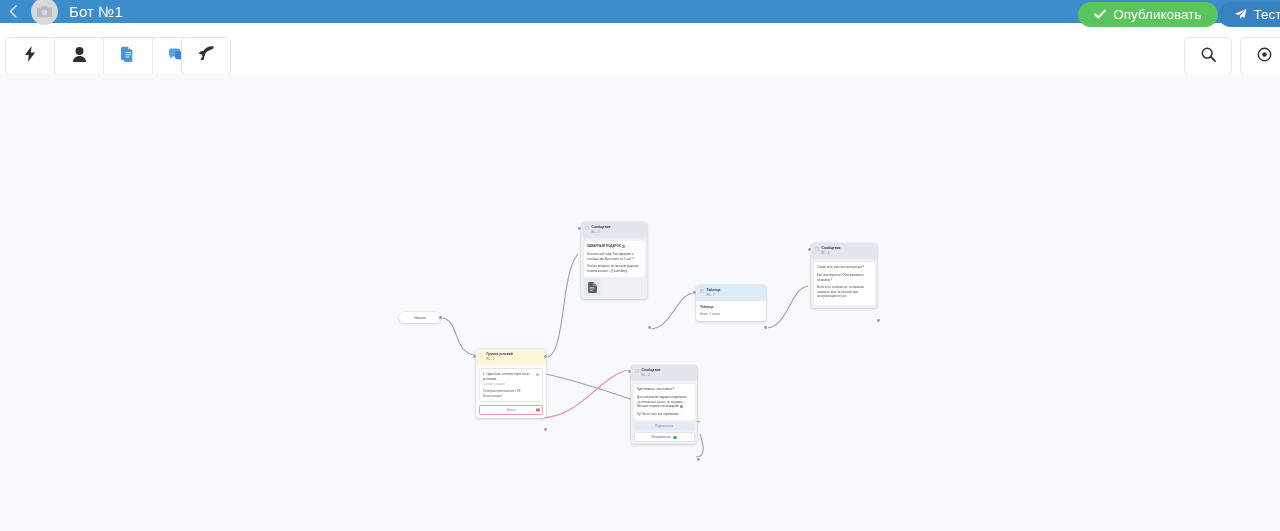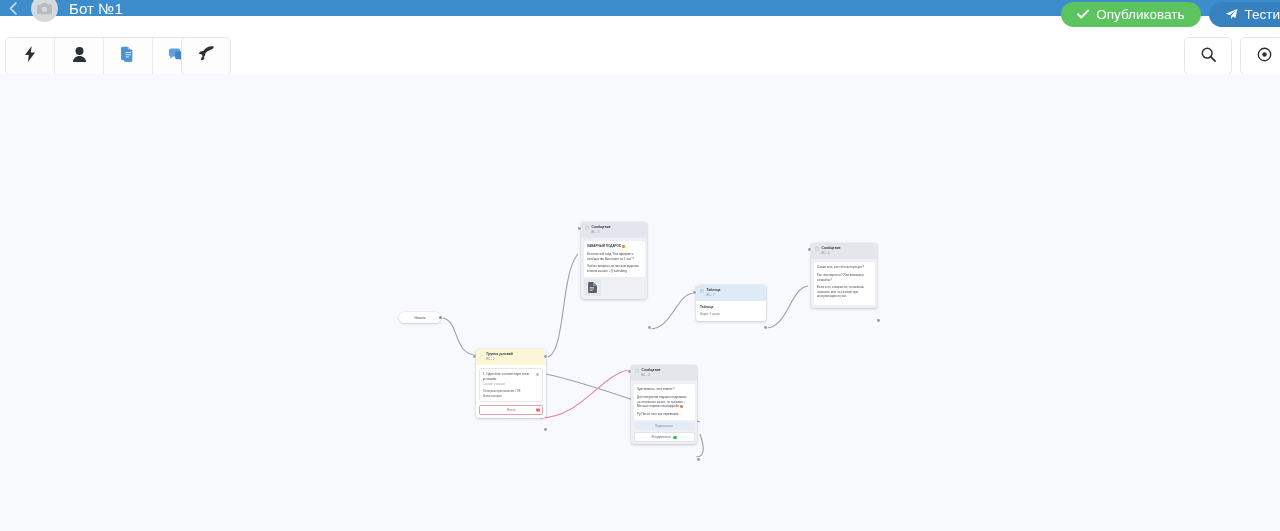--- a/index.html
+++ b/index.html
@@ -12,21 +12,21 @@
     height: 531px;
     overflow: hidden;
     font-family: "Liberation Sans", sans-serif;
     -webkit-font-smoothing: antialiased;
   }
 
   
   .topbar {
     position: absolute;
     left: 0; top: 0;
-    width: 1280px; height: 16px;
+    width: 1280px; height: 23px;
     background: #3d8dcc;
     display: flex;
     align-items: center;
   }
   .back-chevron {
     width: 26px; height: 28px;
     display: flex; align-items: center; justify-content: center;
     color: #cfe4f5;
     font-size: 13px;
     cursor: pointer;
@@ -46,22 +46,21 @@
     margin-left: 11px;
     white-space: nowrap;
     letter-spacing: .1px;
   }
   .topbar-actions {
     position: absolute;
     right: 0; top: 0;
     height: 28px;
     display: flex;
     align-items: center;
-    gap: 8px;
-    padding-right: 13px;
+    padding-right: 4px;
   }
   .tb-btn {
     height: 25px;
     border-radius: 13px;
     display: flex;
     align-items: center;
     gap: 7px;
     padding: 0 16px;
     font-size: 13.5px;
     color: #ffffff;

